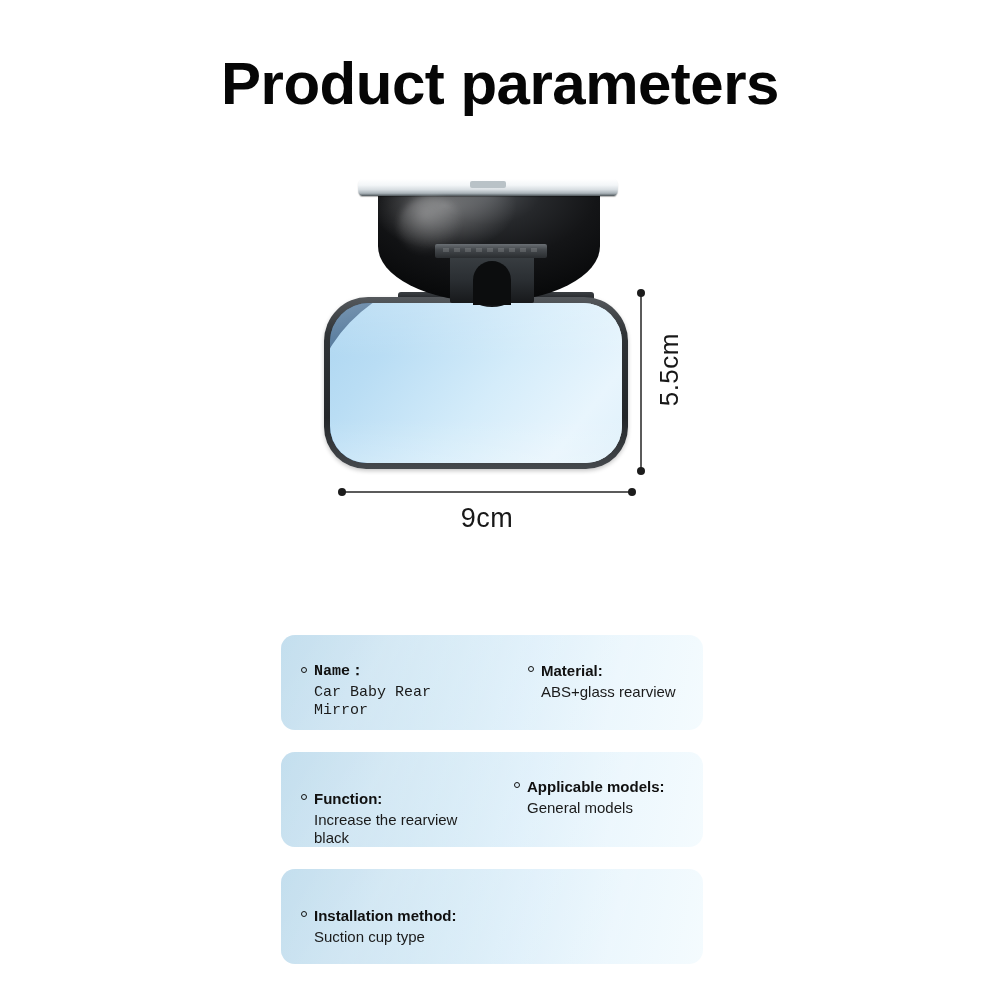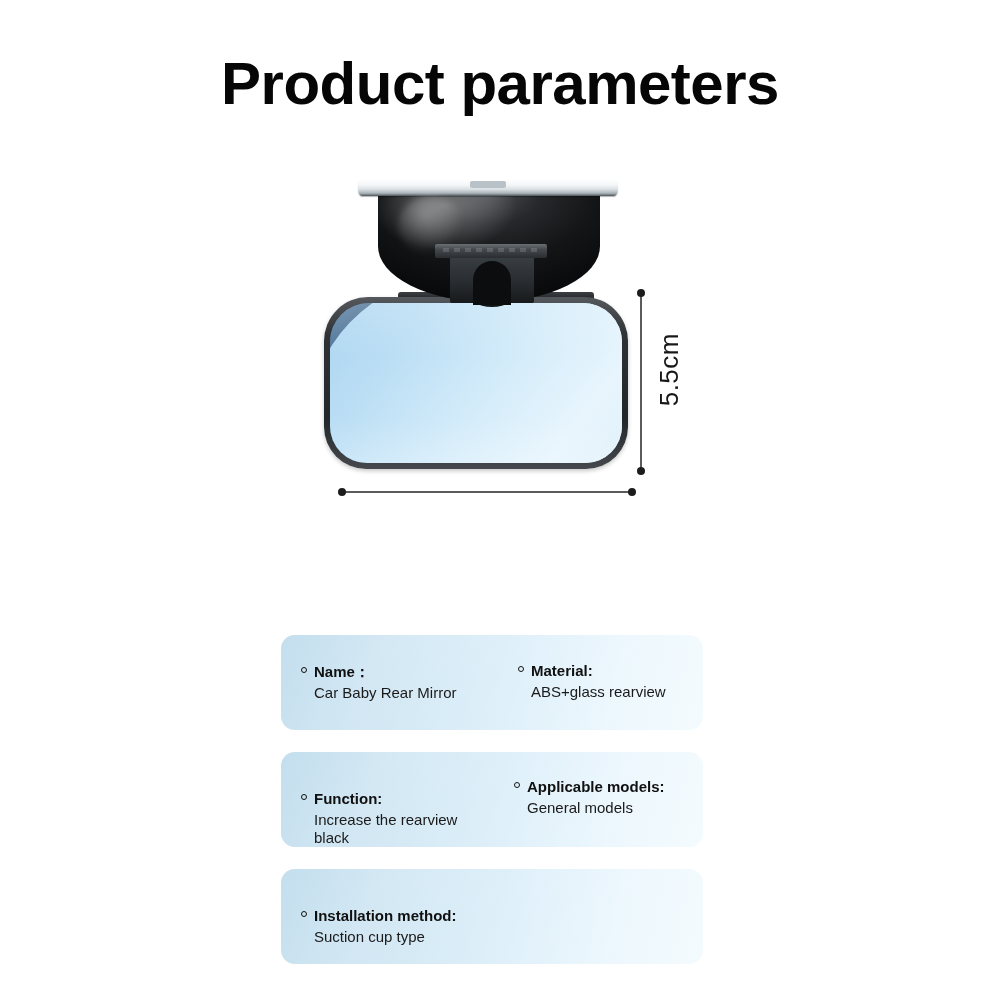--- a/index.html
+++ b/index.html
@@ -326,22 +326,22 @@
   .spec-value {
     font-size:15px;
     font-weight:normal;
     color:#1a1a1a;
     line-height:1.24;
     margin-top:3px;
     max-width:175px;
   }
 
   
-  #card-1 .spec-col.left  { padding-top:28px; }
-  #card-1 .spec-col.right { padding-top:27px; left:250px; }
+  #card-1 .spec-col.left  { padding-top:28px;font-family:Liberation Mono, monospace; }
+  #card-1 .spec-col.right { padding-top:27px; left:260px; }
   #card-2 .spec-col.left  { padding-top:38px; }
   #card-2 .spec-col.right { padding-top:26px; left:246px; }
   #card-3 .spec-col.left  { padding-top:38px; }
   #card-3 .spec-col.right { padding-top:38px; left:246px; }
 </style>
 </head>
 <body>
 
 <div id="page">
 
@@ -369,20 +369,21 @@
     <div class="dim-line-v">
       <span class="cap top"></span>
       <span class="cap bot"></span>
     </div>
     <div class="dim-label-v">5.5cm</div>
 
     <div class="dim-line-h">
       <span class="cap l"></span>
       <span class="cap r"></span>
     </div>
+    <div class="dim-label-h">9cm</div>
   </div>
 
   <div id="spec-cards">
 
     <div class="spec-card" id="card-1">
       <div class="spec-col left">
         <div class="spec-label">
           <span class="spec-bullet"></span>
           <span>Name：</span>
         </div>

